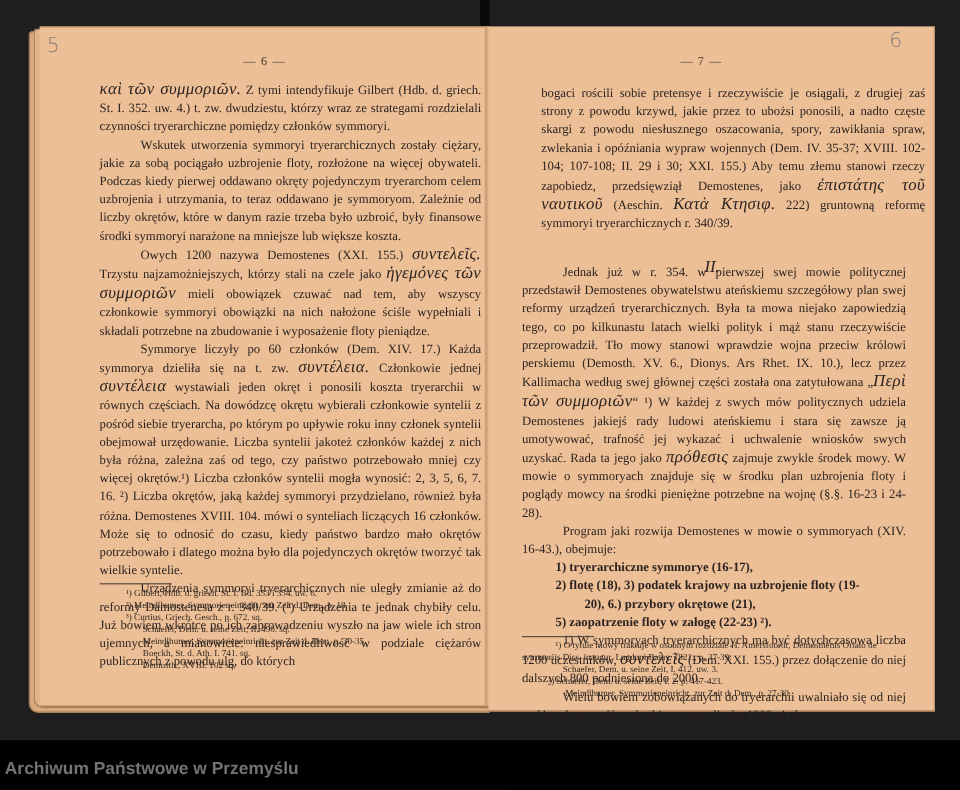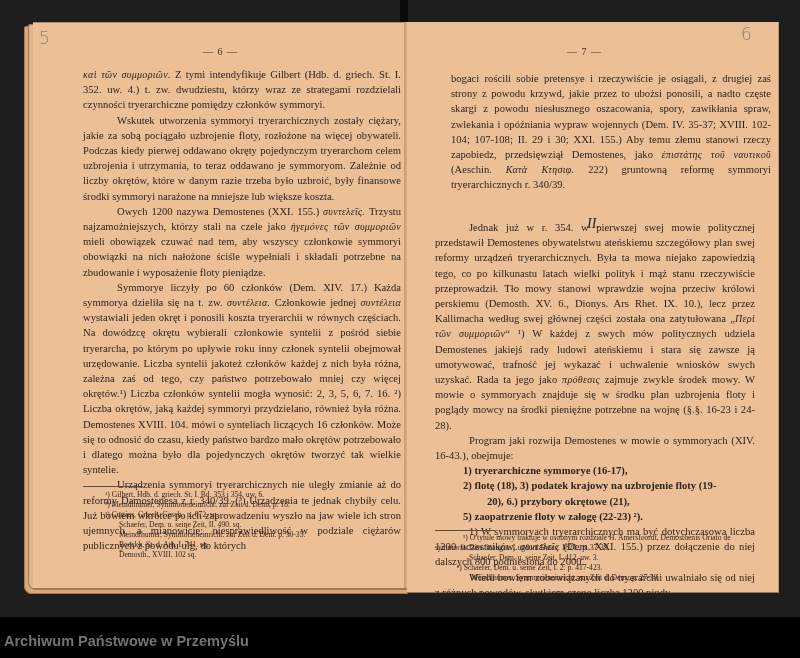--- a/index.html
+++ b/index.html
@@ -10,21 +10,21 @@
   .stack2{position:absolute;left:28px;top:24px;width:380px;height:566px;background:#e2b38a;border-radius:3px 0 0 8px;box-shadow:inset 0 0 0 1px #a57c57;}
   .page{position:absolute;background:#ecbf96;color:#2c2320;}
   .page.left{left:33px;top:22px;width:373px;height:566px;border-right:1px solid #c99a72;border-bottom:1px solid #a07652;box-shadow:inset 0 1px 0 #b88a63;}
   .page.right{left:407px;top:22px;width:372px;height:570px;border-bottom:1px solid #9d7450;box-shadow:inset -1px 0 0 #c4966e;}
   .gutter{position:absolute;left:404px;top:22px;width:4px;height:566px;background:linear-gradient(90deg,#c79a73,#e3b58c);}
   .pencil{position:absolute;font-family:"DejaVu Sans",sans-serif;color:#8a7d78;font-size:17px;font-weight:300;}
   .pn{position:absolute;font-size:10px;color:#3a302b;letter-spacing:1px;}
   .text{position:absolute;font-size:10.6px;line-height:15.2px;text-align:justify;}
   .text p{margin:0;}
   .ind{text-indent:34px;}
-  .gr{font-style:italic;font-size:10px;letter-spacing:0.3px;}
+  .gr{font-style:italic;font-size:14px;letter-spacing:0.3px;}
   .fn-rule{position:absolute;height:1px;background:#5a4a40;width:60px;}
   .fn{position:absolute;font-size:7.6px;line-height:10px;color:#2f2622;}
   .fn p{margin:0;}
   .fn .sub{padding-left:14px;}
   .list p{margin:0;font-weight:bold;}
   .heading-ii{position:absolute;font-style:italic;font-size:14px;}
   .footer{position:absolute;left:0;top:617px;width:800px;height:41px;background:#000;}
   .footer span{position:absolute;left:4px;top:16px;color:#737373;font-family:"Liberation Sans","DejaVu Sans",sans-serif;font-weight:bold;font-size:14.5px;}
 </style>
 </head>

